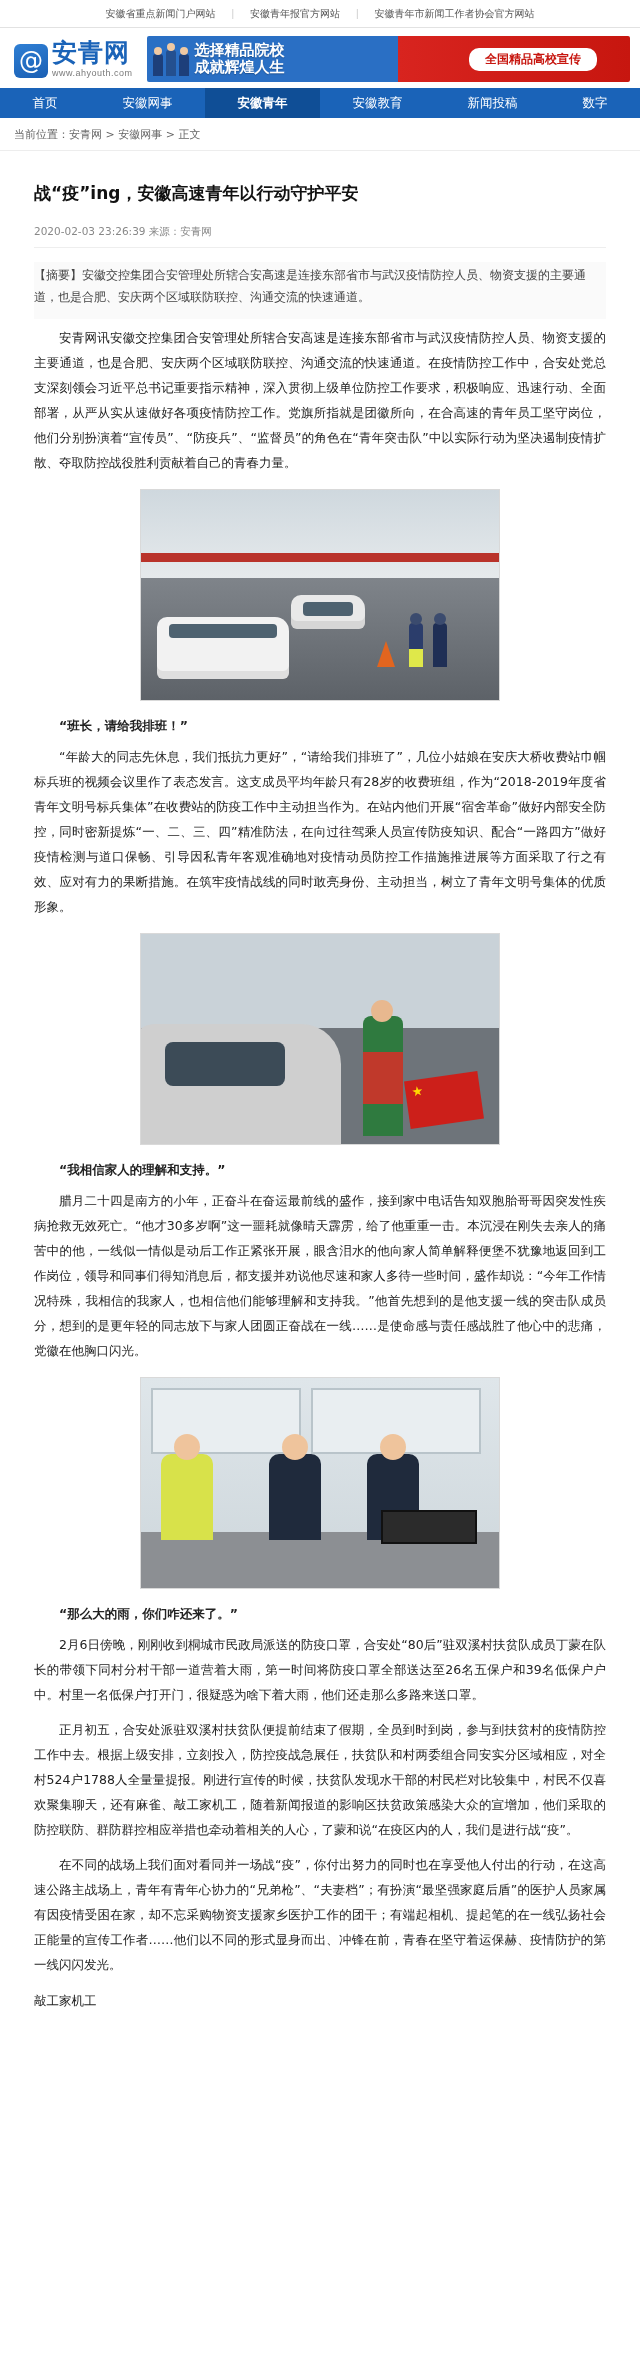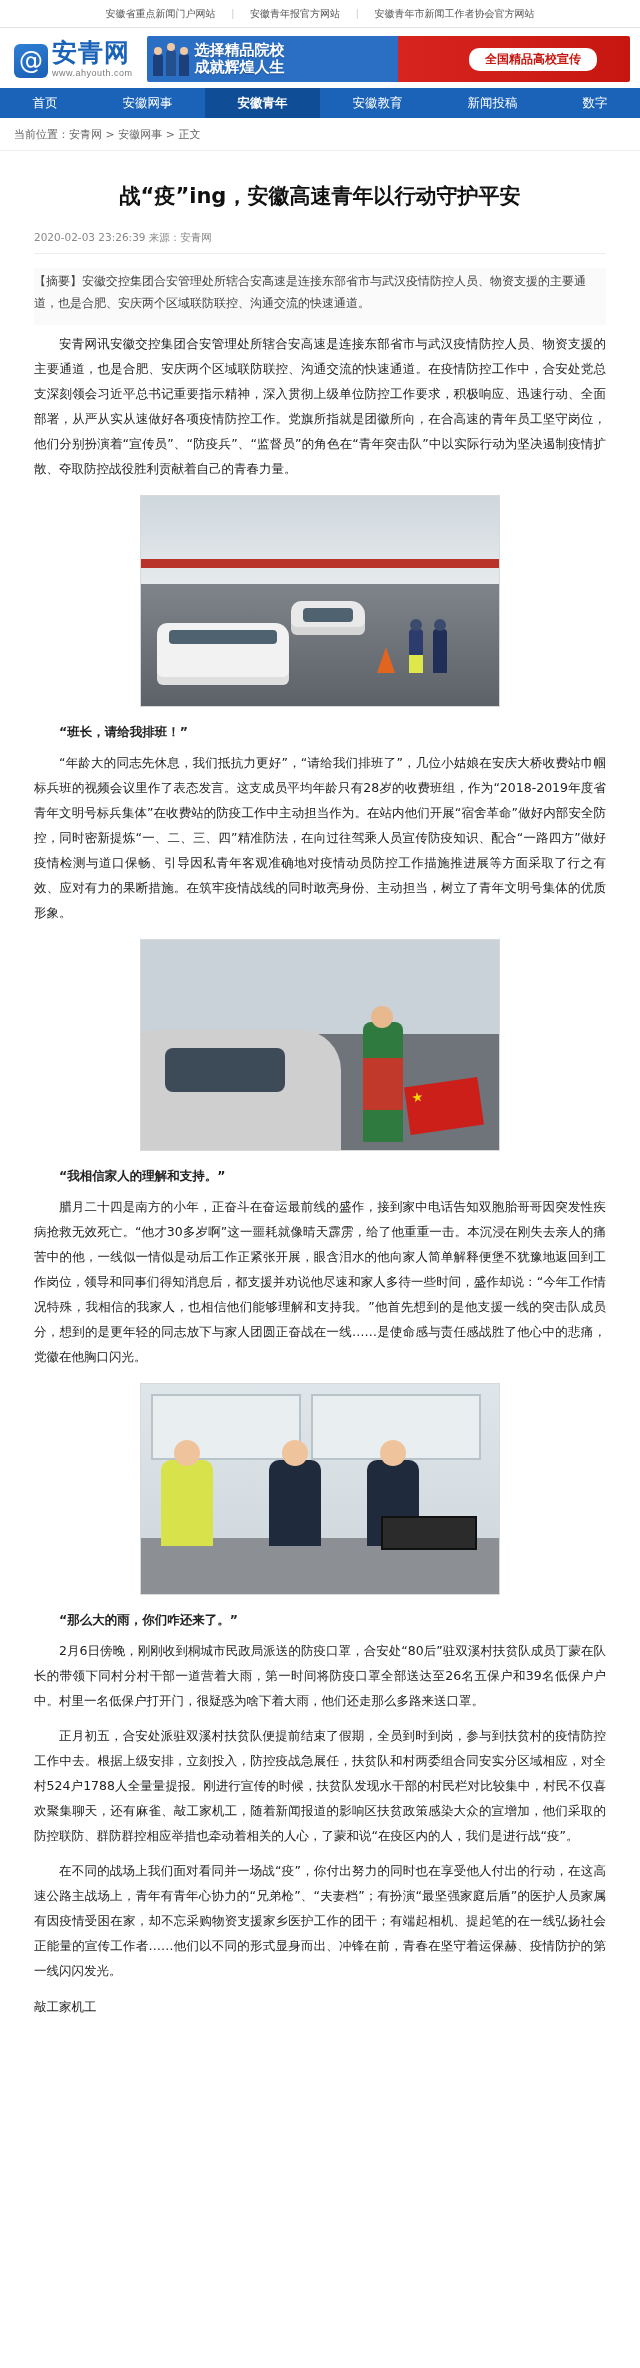--- a/index.html
+++ b/index.html
@@ -123,23 +123,22 @@
   .crumb {
     font-size:11px; color:#666;
     padding: 9px 14px 8px;
     border-bottom:1px solid #ededed;
     font-family:"DejaVu Sans", sans-serif;
   }
 
   
   .article { padding: 16px 34px 10px; }
   h1.title {
-    font-size: 21px;
+    font-size: 17px;
     line-height:1.5;
-    text-align:center;
     color:#111;
     margin: 14px 0 18px;
     font-weight:bold;
     font-family:"DejaVu Sans", sans-serif;
   }
   .meta {
     font-size:10.5px; color:#888;
     border-bottom:1px solid #eee;
     padding-bottom:8px;
     margin-bottom:14px;

